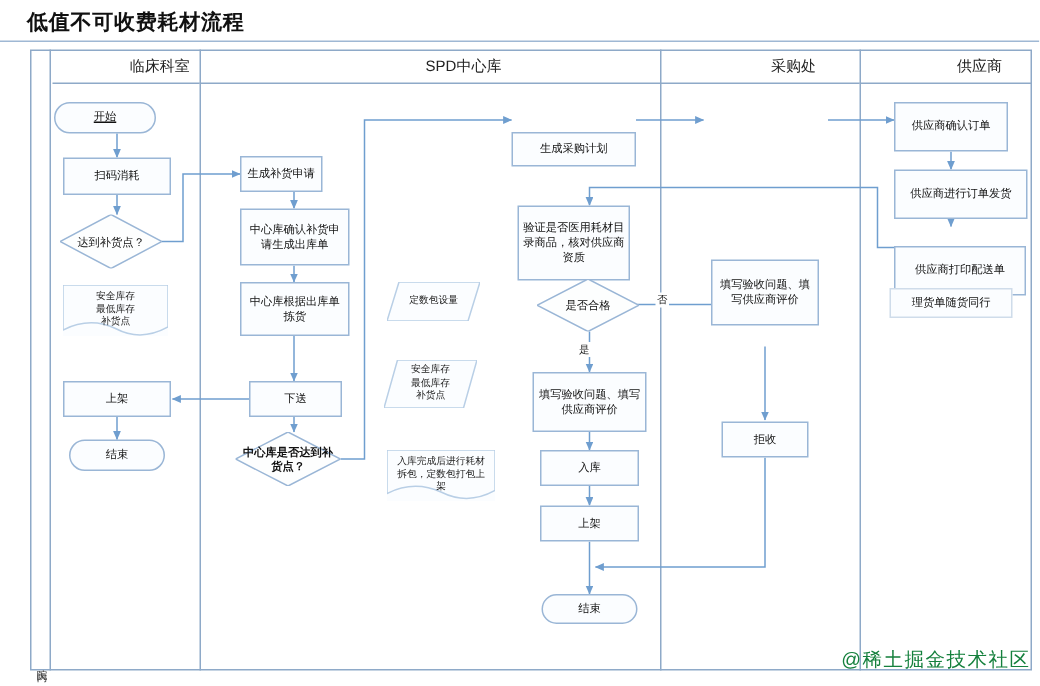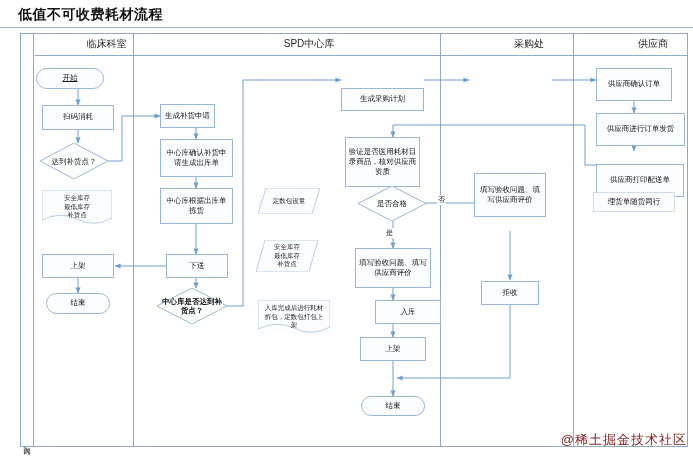--- a/index.html
+++ b/index.html
@@ -107,21 +107,21 @@
   .paral .pshape{position:absolute;left:0;top:0;width:100%;height:100%;}
   .paral .ptext{position:relative;z-index:2;}
   .edge-label{
     position:absolute;
     font-size:7px;color:#222;
     background:#fff;
     padding:0 1px;
   }
   #watermark{
     position:absolute;right:6px;bottom:8px;
-    font-size:13px;color:#7f1d1d;
+    font-size:13px;color:#15803d;
     letter-spacing:1px;
     user-select:none;
   }
 </style>
 </head>
 <body>
 
 <div id="page">
 
   <div id="title">低值不可收费耗材流程</div>
@@ -256,21 +256,21 @@
     <svg class="dshape" viewBox="0 0 68 35" preserveAspectRatio="none">
       <polygon points="34,0 68,17.5 34,35 0,17.5" fill="#fdfefe" stroke="#9ab6d6" stroke-width="1"></polygon>
     </svg>
     <div class="dtext">是否合格</div>
   </div>
 
   <div class="edge-label" style="left:437px;top:195px;">否</div>
   <div class="edge-label" style="left:385px;top:228px;">是</div>
 
   <div class="node proc" style="left:355px;top:248px;width:76px;height:40px;">填写验收问题、填写供应商评价</div>
-  <div class="node proc" style="left:360px;top:300px;width:66px;height:24px;margin-left:15px;">入库</div>
+  <div class="node proc" style="left:360px;top:300px;width:66px;height:24px;">入库</div>
   <div class="node proc" style="left:360px;top:337px;width:66px;height:24px;">上架</div>
   <div class="node term" style="left:361px;top:396px;width:64px;height:20px;">结束</div>
 
   <div class="node proc" style="left:474px;top:173px;width:72px;height:44px;">填写验收问题、填写供应商评价</div>
   <div class="node proc" style="left:481px;top:281px;width:58px;height:24px;">拒收</div>
 
   <div class="node proc" style="left:596px;top:68px;width:76px;height:33px;">供应商确认订单</div>
   <div class="node proc" style="left:596px;top:113px;width:89px;height:33px;">供应商进行订单发货</div>
   <div class="node proc" style="left:596px;top:152px;width:88px;height:33px;margin-top:12px;">供应商打印配送单</div>
   <div class="node proc" style="left:593px;top:192px;width:82px;height:20px;border-color:#cfdcea;">理货单随货同行</div>

